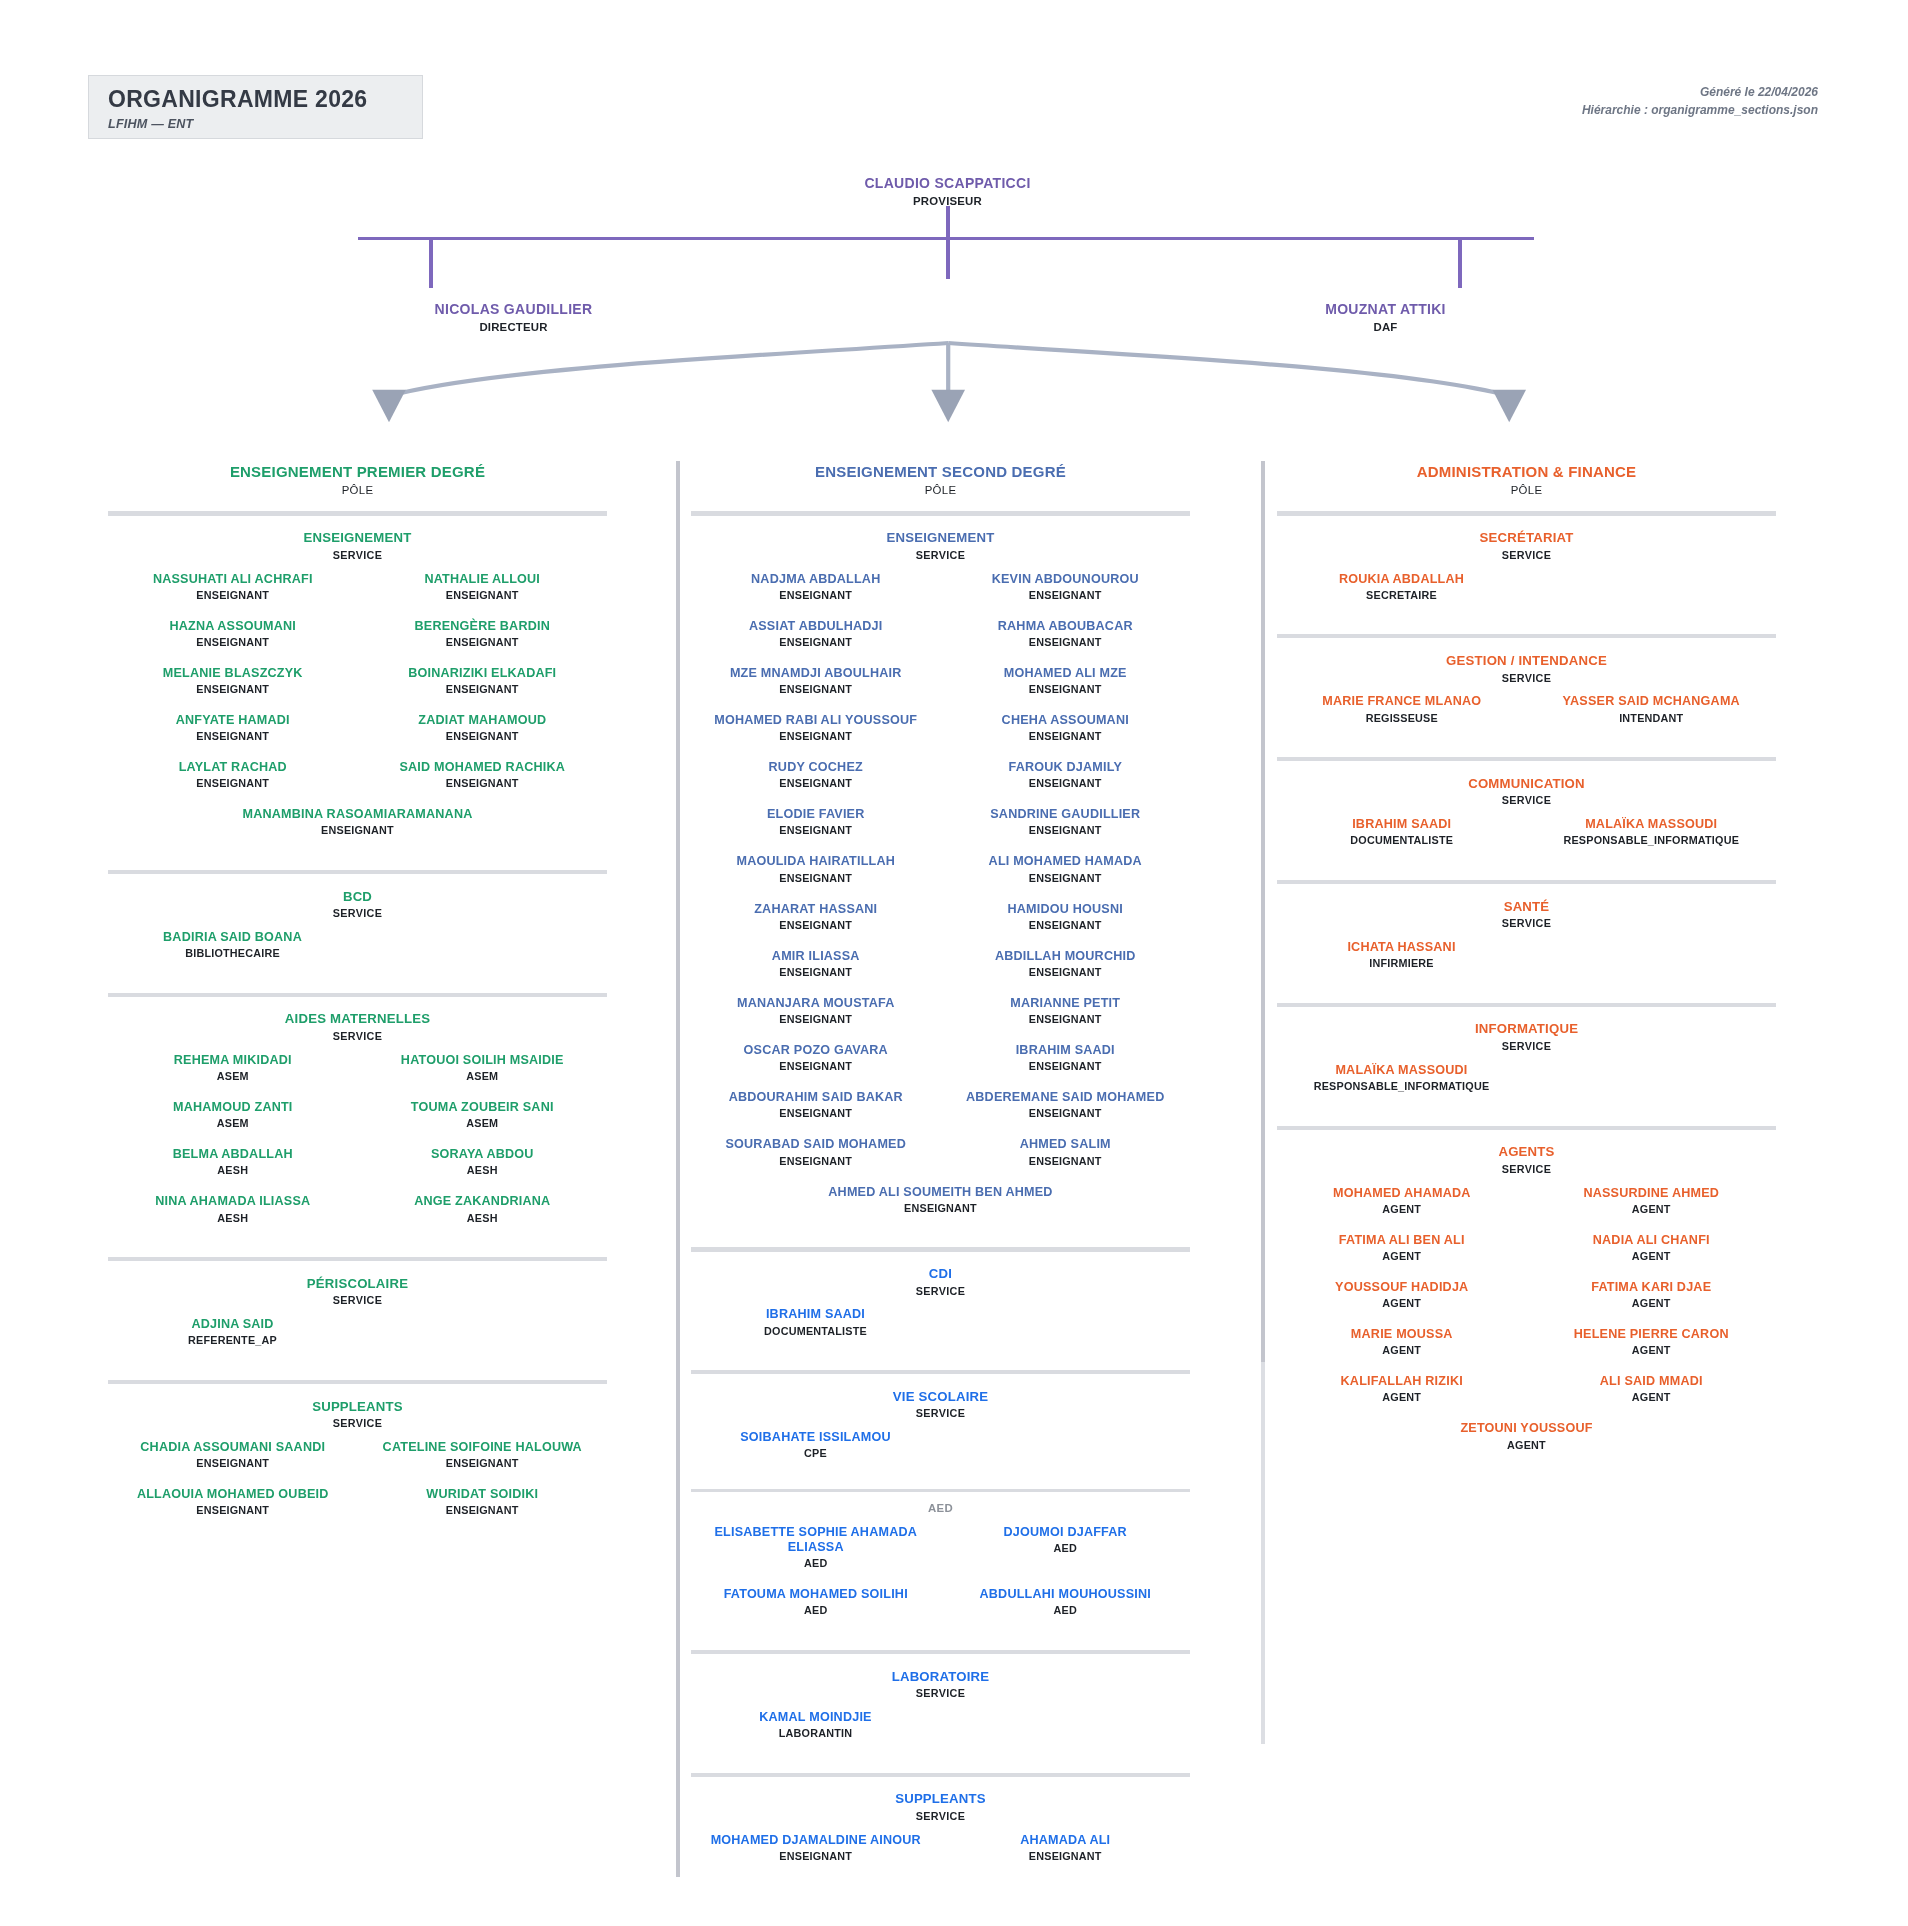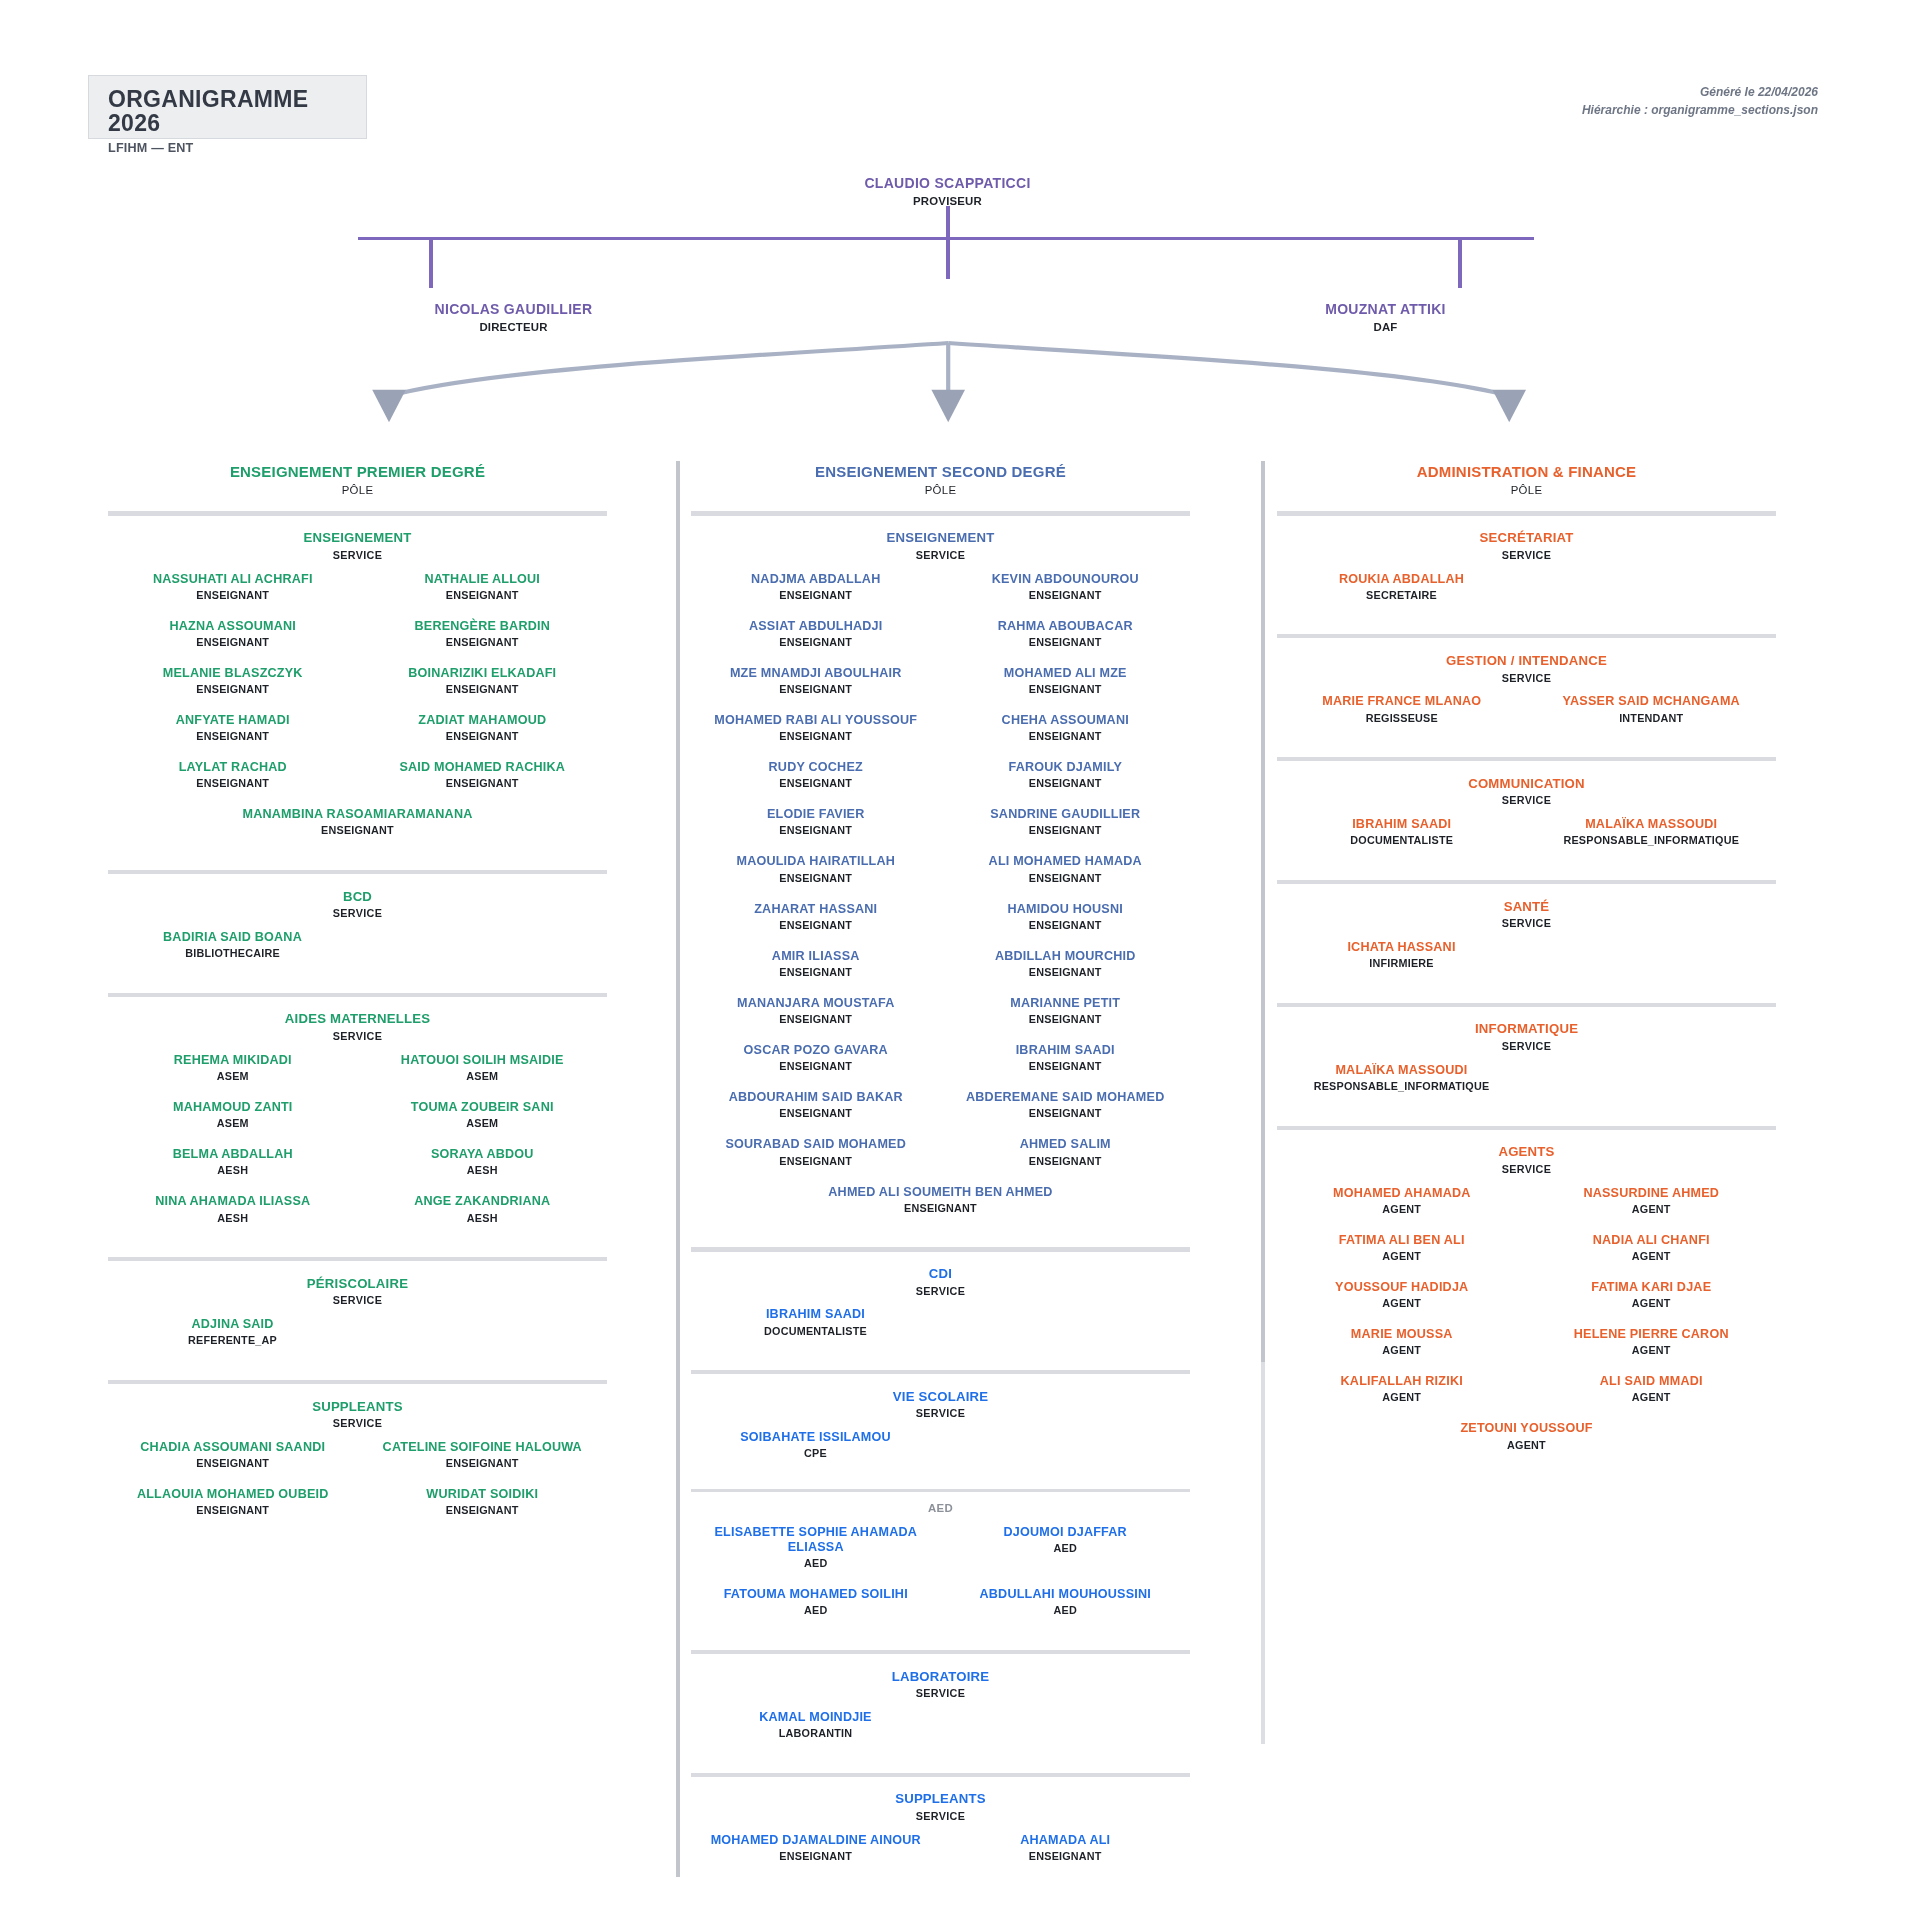--- a/index.html
+++ b/index.html
@@ -10,26 +10,26 @@
     background:#ffffff;
     font-family:"Liberation Sans", sans-serif;
     color:#2b2f36;
     position:relative;
     overflow:hidden;
   }
 
   
   #header { position:absolute; left:0; top:0; width:1909px; height:162px; }
   #title-card {
-    position:absolute; left:88px; top:75px; width:279px; height:64px;
+    position:absolute; left:88px; top:75px; width:335px; height:64px;
     background:#eceef0; border:1.2px solid #d6d9dd;
     padding:10.8px 0 0 19px;
   }
   #title-main { font-size:23px; font-weight:bold; letter-spacing:0.3px; color:#343a45; line-height:1.05; }
-  #title-sub  { font-size:12.6px; font-weight:bold; color:#4d5460; margin-top:6px; letter-spacing:0.2px; }
+  #title-sub  { font-size:12.6px; font-weight:bold; color:#4d5460; margin-top:6px; letter-spacing:0.2px;font-style:italic; }
   #meta { position:absolute; right:91px; top:83px; text-align:right; }
   #meta div { font-size:12px; font-weight:bold; color:#6e7685; line-height:1.5;font-style:italic; }
 
   
   #hier { position:absolute; left:0; top:162px; width:1901px; height:265px; }
   .node { position:absolute; text-align:center; width:313px; }
   .node .nm { font-size:14px; font-weight:bold; color:#6f5bab; letter-spacing:0.3px; line-height:1.25; }
   .node .rl { font-size:11.4px; font-weight:bold; color:#1d2127; letter-spacing:0.2px; margin-top:2.4px; }
   #node-proviseur { left:791px; top:13.2px; }
   #node-directeur { left:357px;  top:139px; }

